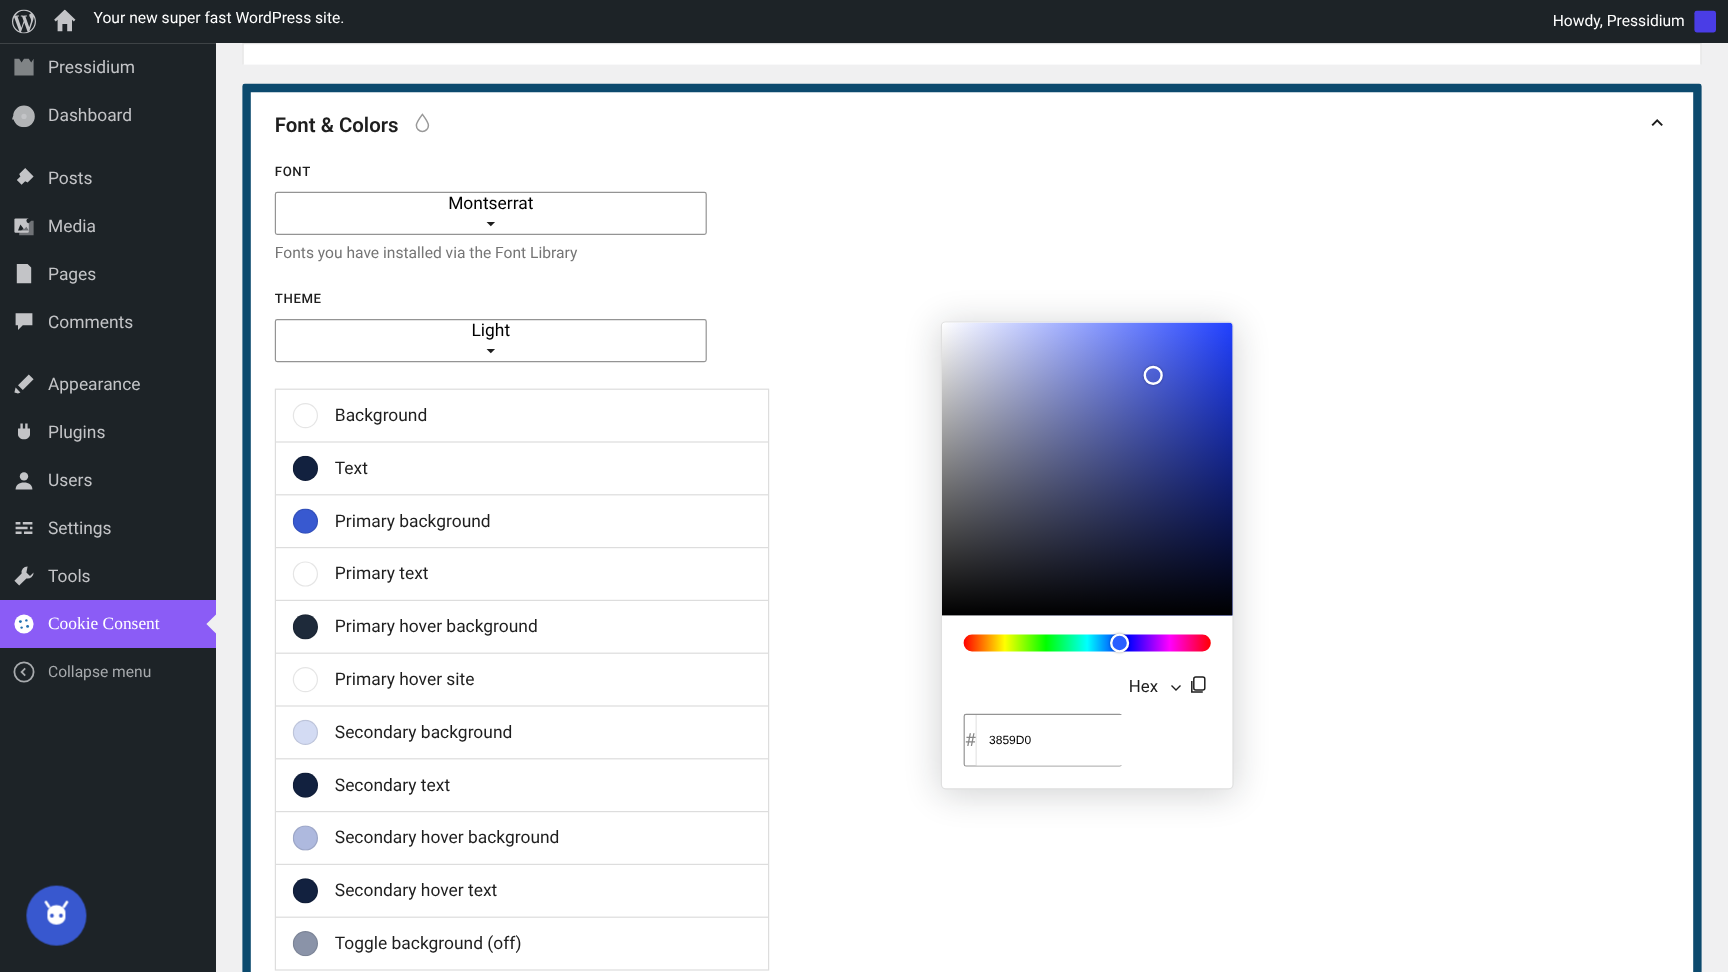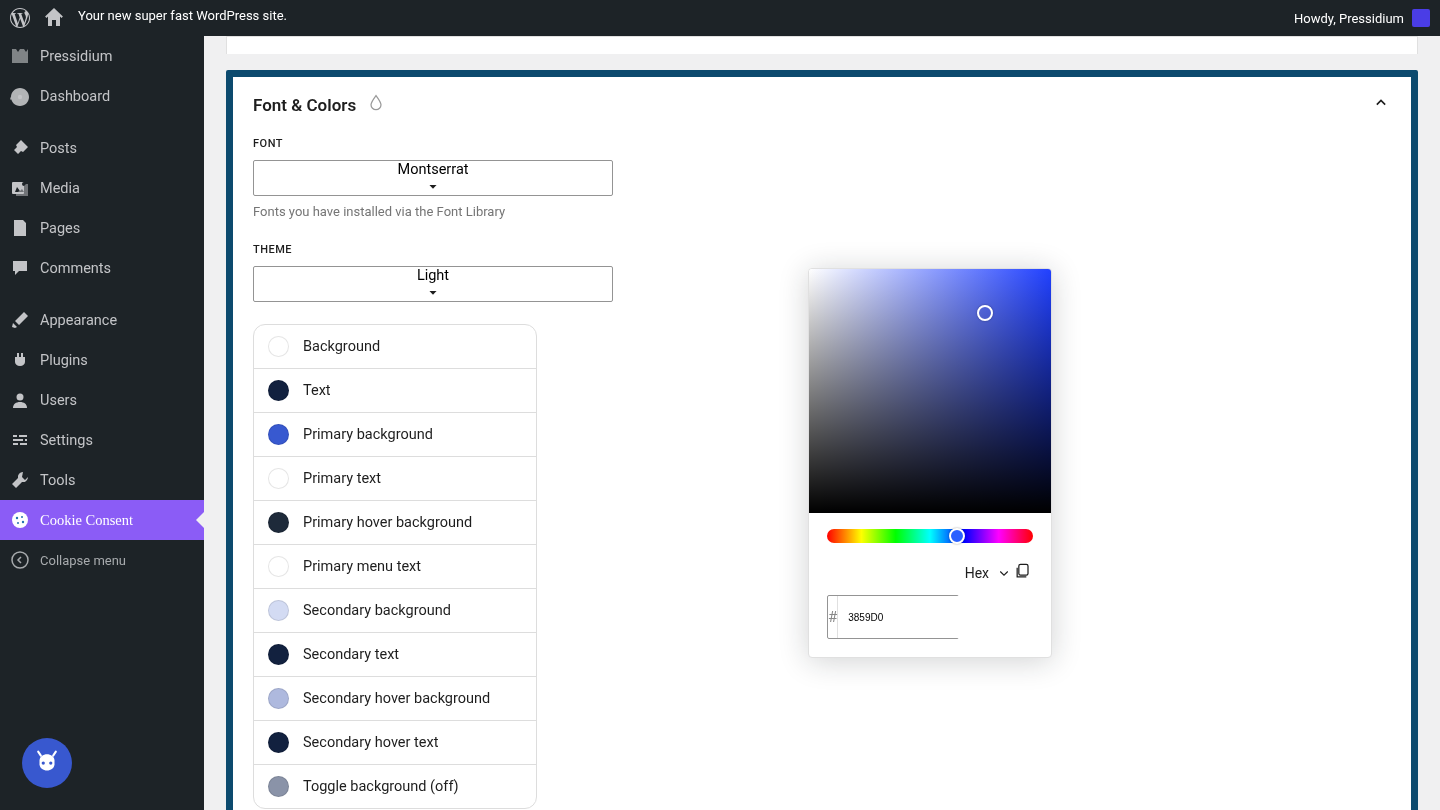--- a/index.html
+++ b/index.html
@@ -8,21 +8,21 @@
     
     .adminbar { height: 36px; background: #1d2327; color: #c3c4c7; display: flex; align-items: center; padding: 0 10px; font-size: 13px; }
     .adminbar-left { display: flex; align-items: flex-start; gap: 14px; }
     .adminbar-left svg { fill: #c3c4c7; }
     .adminbar-right { margin-left: auto; display: flex; align-items: center; gap: 8px; color: #fff; }
     .avatar { width: 18px; height: 18px; background: #4a3de6; border-radius: 2px; }
     .site-title { color: #fff; }
     
     
     .wrap { display: flex; height: calc(100vh - 36px); height: 774px; }
-    .sidebar { width: 204px; background: #1d2327; color: #c3c4c7; font-size: 14px; overflow: hidden; }
+    .sidebar { width: 180px; background: #1d2327; color: #c3c4c7; font-size: 14px; overflow: hidden; }
     .menu-item { display: flex; align-items: center; gap: 10px; padding: 10px 10px; cursor: pointer; font-size: 14.5px; }
     .menu-item.current { background: #8b5cf6; color: #fff; position: relative; font-family: Liberation Serif, serif; }
     .menu-item.current::after { content: ''; position: absolute; right: -0px; top: 50%; transform: translateY(-50%); width: 0; height: 0; border-top: 8px solid transparent; border-bottom: 8px solid transparent; border-right: 8px solid #f0f0f1; }
     .menu-separator { height: 12px; }
     .menu-icon { width: 20px; height: 20px; fill: currentColor; display: flex; align-items: center; justify-content: center; flex-shrink: 0; }
     .menu-icon svg { width: 20px; height: 20px; fill: currentColor; }
     .collapse-btn { display: flex; align-items: center; gap: 10px; padding: 10px 10px; font-size: 13px; color: #a7aaad; cursor: pointer; }
     .collapse-btn svg { fill: #a7aaad; }
     
     
@@ -34,21 +34,21 @@
     .panel-toggle { margin-left: auto; }
     .drop-icon svg { width: 20px; height: 20px; stroke: #999; fill: none; stroke-width: 1.5; }
     .panel-body { padding: 0 20px 20px 20px; }
     
     .label { font-size: 11px; font-weight: 500; letter-spacing: 0.5px; color: #1e1e1e; text-transform: uppercase; margin-bottom: 10px; margin-top: 4px; }
     .select-wrap { position: relative; margin-bottom: 8px; }
     .select { width: 360px; height: 36px; border: 1px solid #949494; border-radius: 2px; padding: 0 12px; font-size: 14.5px; display: flex; align-items: center; justify-content: space-between; background: #fff; cursor: pointer; flex-direction: column; }
     .select svg { width: 18px; height: 18px; fill: #1e1e1e; }
     .hint { font-size: 13px; color: #757575; margin-bottom: 24px; }
     
-    .color-list { width: 284px; border: 1px solid #ddd; border-radius: 12px; }
+    .color-list { width: 412px; border: 1px solid #ddd; border-radius: 0; }
     .color-row { display: flex; align-items: center; gap: 14px; padding: 11px 14px; border-bottom: 1px solid #ddd; font-size: 14.5px; color: #1e1e1e; cursor: pointer; }
     .color-row:last-child { border-bottom: none; }
     .swatch { width: 21px; height: 21px; border-radius: 50%; border: 1px solid rgba(0,0,0,0.1); flex-shrink: 0; }
     
     
     .picker { position: absolute; left: 604px; top: 232px; width: 244px; background: #fff; border-radius: 4px; box-shadow: 0 3px 30px rgba(25,30,35,0.2); border: 1px solid #e0e0e0; overflow: hidden; }
     .picker-sat { width: 244px; height: 244px; position: relative; background: linear-gradient(to bottom, transparent, #000), linear-gradient(to right, #fff, #1f3fff); }
     .picker-cursor { position: absolute; width: 16px; height: 16px; border: 2px solid #fff; border-radius: 50%; transform: translate(-50%, -50%); box-shadow: 0 0 2px rgba(0,0,0,0.4); }
     .picker-hue-wrap { padding: 16px 18px 0 18px; }
     .picker-hue { height: 14px; border-radius: 10px; background: linear-gradient(to right, #ff0000, #ffff00, #00ff00, #00ffff, #0000ff, #ff00ff, #ff0000); position: relative; }
@@ -259,21 +259,21 @@
             <div class="color-row">
               <span class="swatch" style="background: rgb(255, 255, 255);"></span>
               <span>Primary text</span>
             </div>
             <div class="color-row">
               <span class="swatch" style="background: rgb(30, 42, 58);"></span>
               <span>Primary hover background</span>
             </div>
             <div class="color-row">
               <span class="swatch" style="background: rgb(255, 255, 255);"></span>
-              <span>Primary menu text</span>
+              <span>Primary hover site</span>
             </div>
             <div class="color-row">
               <span class="swatch" style="background: rgb(211, 219, 243);"></span>
               <span>Secondary background</span>
             </div>
             <div class="color-row">
               <span class="swatch" style="background: rgb(18, 33, 63);"></span>
               <span>Secondary text</span>
             </div>
             <div class="color-row">

